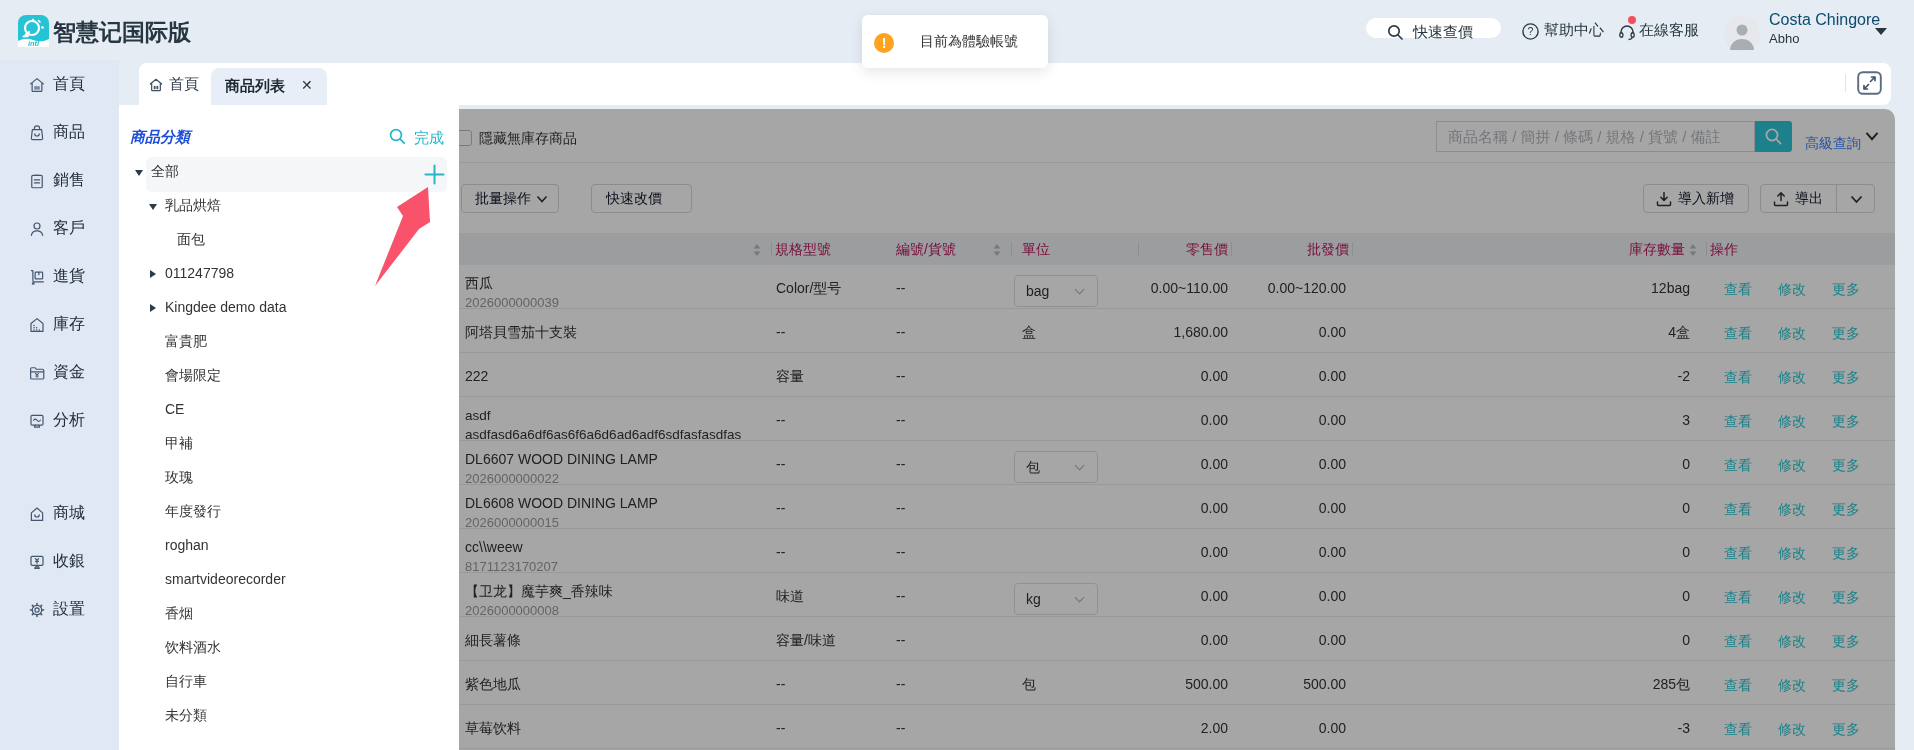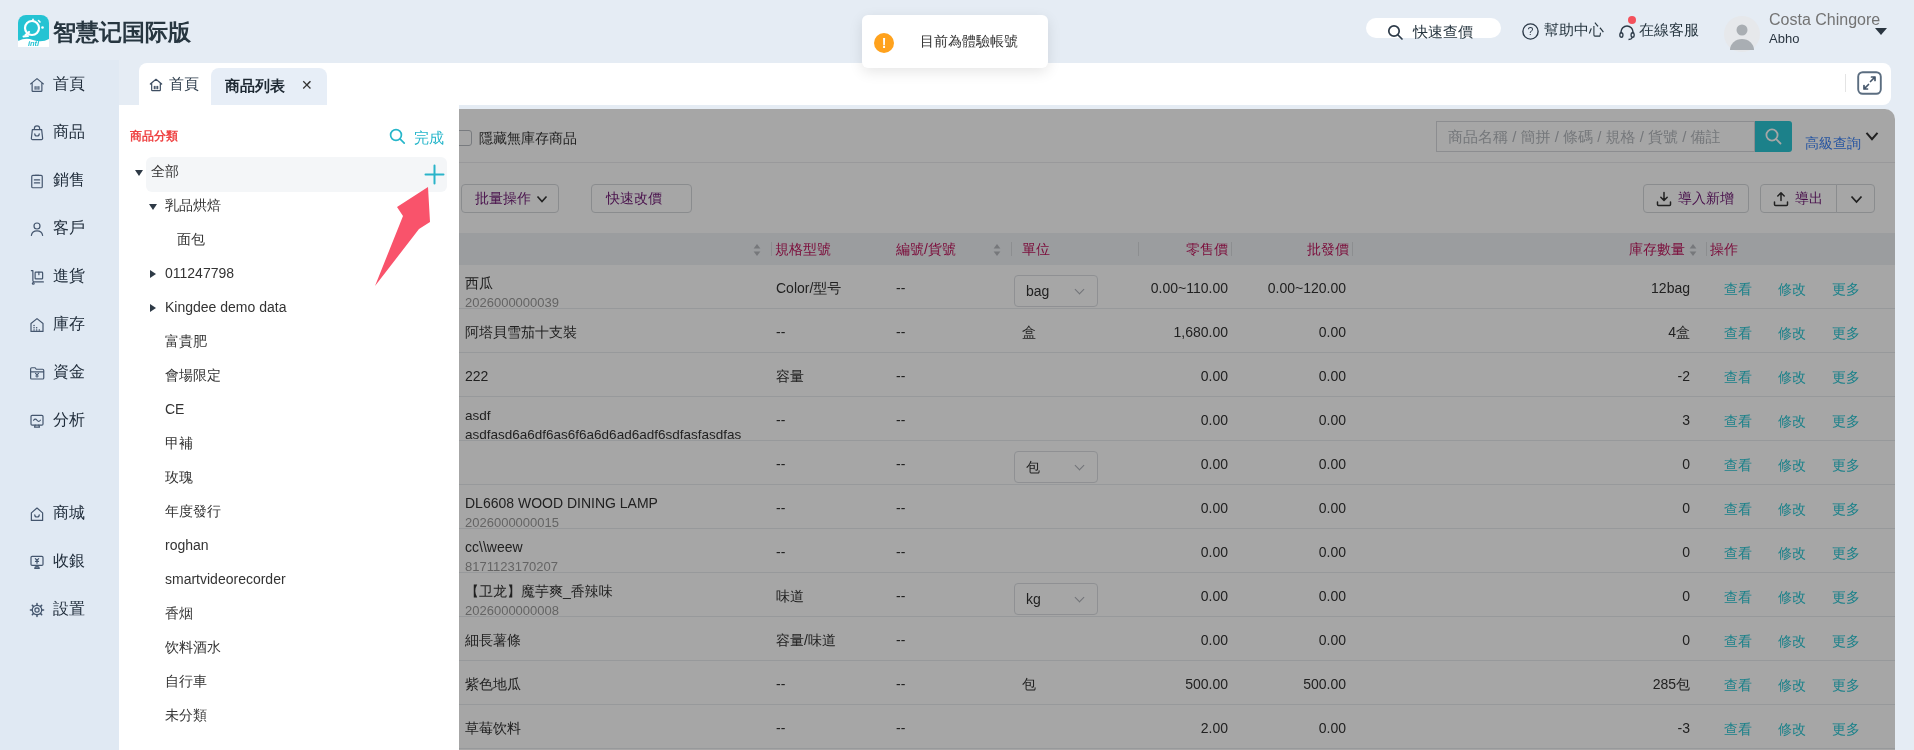--- a/index.html
+++ b/index.html
@@ -6,21 +6,21 @@
 html,body { width:1914px; height:750px; overflow:hidden; }
 body { font-family:"Liberation Sans", sans-serif; background:#e5ecf4; position:relative; }
 
 
 #header { position:absolute; left:0; top:0; width:1914px; height:60px; background:#e5ecf4; }
 #apptitle { position:absolute; left:53px; top:17px; font-size:23px; font-weight:700; color:#273640; }
 #qsearch { position:absolute; left:1366px; top:18px; width:135px; height:20px; background:#fff; border-radius:14px; font-size:15px; color:#273640; }
 #qsearch span { position:absolute; left:47px; top:5px; }
 #helpc, #cserv { position:absolute; top:21px; font-size:15px; color:#273640; }
 #helpc { left:1522px; } #cserv { left:1618px; }
-#uname { position:absolute; left:1769px; top:11px; font-size:16px; color:#737373; }
+#uname { position:absolute; left:1769px; top:11px; font-size:16px; color:#0c4a6e; }
 #usub { position:absolute; left:1769px; top:31px; font-size:13px; color:#2a3540; }
 #ucaret { position:absolute; left:1875px; top:28px; width:0; height:0; border-left:6px solid transparent; border-right:6px solid transparent; border-top:7px solid #2a3540; }
 #reddot { position:absolute; left:1628px; top:16px; width:8px; height:8px; border-radius:50%; background:#f4515c; }
 
 
 #notif { position:absolute; left:862px; top:15px; width:186px; height:53px; background:#fff; border-radius:6px; box-shadow:0 4px 14px rgba(0,0,0,0.10); z-index:30; }
 #notif .ic { position:absolute; left:12px; top:18px; width:20px; height:20px; border-radius:50%; background:#ffa21d; color:#fff; font-size:14px; font-weight:700; text-align:center; line-height:20px; }
 #notif .tx { position:absolute; left:58px; top:18px; font-size:14px; color:#333; }
 
 
@@ -39,21 +39,21 @@
 #expdiv { position:absolute; left:1845px; top:74px; width:1px; height:18px; background:#e4e4e4; }
 
 
 #card { position:absolute; left:139px; top:109px; width:1756px; height:641px; background:#fff; border-radius:0 10px 0 0; overflow:hidden; }
 #cb { position:absolute; left:317px; top:21px; width:16px; height:16px; border:1px solid #b9bdc3; border-radius:3px; background:#fff; }
 #cblab { position:absolute; left:340px; top:21px; font-size:14px; color:#333; }
 #sinput { position:absolute; left:1297px; top:12px; width:319px; height:31px; border:1px solid #d7d9de; background:#fff; line-height:29px; padding-left:11px; font-size:15px; color:#b4b8bd; }
 #sbtn { position:absolute; left:1616px; top:12px; width:37px; height:31px; background:#2bc7d4; border-radius:0 3px 3px 0; }
 #advq { position:absolute; left:1666px; top:26px; font-size:14px; color:#3b82f6; }
 #tdiv { position:absolute; left:0; top:53px; width:1756px; height:1px; background:#ececee; }
-.btn { position:absolute; top:75px; height:29px; border:1px solid #d5d7db; border-radius:4px; background:#fff; font-size:14px; color:#701a75; }
+.btn { position:absolute; top:75px; height:29px; border:1px solid #d5d7db; border-radius:4px; background:#fff; font-size:14px; color:#0f172a; }
 #b1 { left:322px; width:98px; }
 #b2 { left:452px; width:101px; }
 #b3 { left:1504px; width:106px; }
 #b4 { left:1621px; width:77px; border-radius:4px 0 0 4px; }
 #b5 { left:1697px; width:39px; border-radius:0 4px 4px 0; }
 .btn span { position:absolute; top:5px; }
 
 #thead { position:absolute; left:0; top:124px; width:1756px; height:32px; background:#eff1f5; font-size:14px; color:#be185d; }
 #thead .h { position:absolute; top:8px; }
 #tbody { position:absolute; left:0; top:156px; width:1756px; }
@@ -72,21 +72,21 @@
 .lnk { position:absolute; top:16px; color:#2bc7d4; }
 .l1 { left:1585px; } .l2 { left:1639px; } .l3 { left:1693px; }
 .cdiv { position:absolute; top:9px; width:1px; height:14px; background:#d8dadd; }
 .sorti { position:absolute; width:8px; height:12px; top:10px; }
 
 
 #dim { position:absolute; left:139px; top:109px; width:1756px; height:641px; background:rgba(0,0,0,0.35); border-radius:0 10px 0 0; z-index:10; }
 
 
 #panel { position:absolute; left:119px; top:105px; width:340px; height:645px; background:#fff; z-index:20; font-size:14px; }
-#ptitle { position:absolute; left:11px; top:23px; font-weight:700; color:#ef4444; font-size:12px; }
+#ptitle { position:absolute; left:11px; top:23px; font-weight:700; color:#1d4ed8; font-size:15px;font-style:italic; }
 #pdone { position:absolute; left:295px; top:24px; color:#26b6ca; font-size:15px; }
 #prow { position:absolute; left:27px; top:52px; width:301px; height:35px; background:#f4f6f8; border-radius:6px; }
 .titem { position:absolute; color:#333; }
 .caret { position:absolute; width:0; height:0; }
 .cdown { border-left:4.5px solid transparent; border-right:4.5px solid transparent; border-top:6.5px solid #2e3a46; }
 .cright { border-top:4.5px solid transparent; border-bottom:4.5px solid transparent; border-left:6px solid #2e3a46; }
 </style>
 </head>
 <body>
 
@@ -346,20 +346,21 @@
     <div class="code">--</div>
 
     <div class="rp">0.00</div>
     <div class="wp">0.00</div>
     <div class="stk">3</div>
     <div class="lnk l1">查看</div>
         <div class="lnk l2">修改</div>
         <div class="lnk l3">更多</div>
   </div>
       <div class="row">
+        <div class="nm">DL6607 WOOD DINING LAMP<br><span class="cd">2026000000022</span></div>
     <div class="spec">--</div>
     <div class="code">--</div>
     <div class="sel">包<div class="selc"></div></div>
     <div class="rp">0.00</div>
     <div class="wp">0.00</div>
     <div class="stk">0</div>
     <div class="lnk l1">查看</div>
         <div class="lnk l2">修改</div>
         <div class="lnk l3">更多</div>
   </div>

